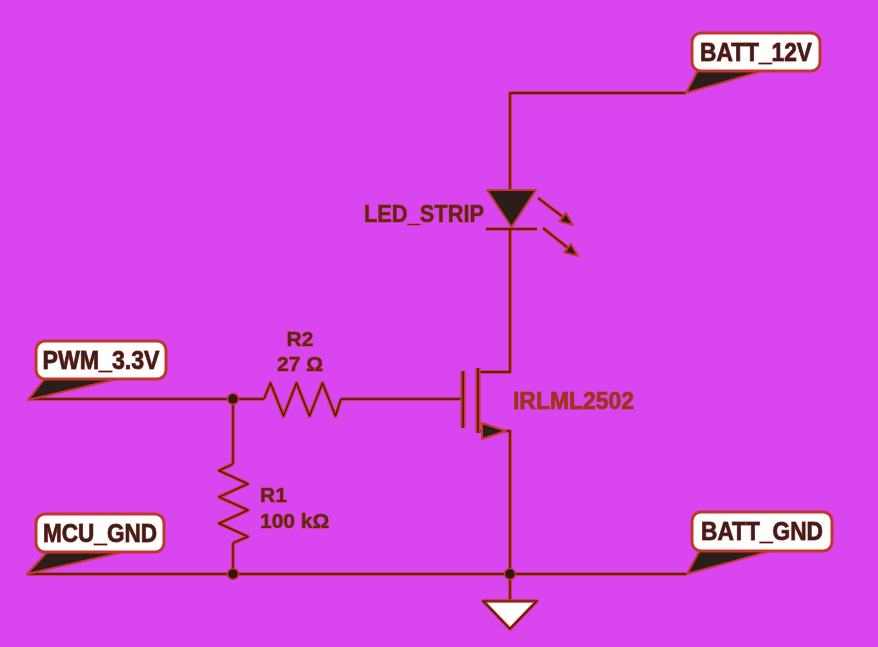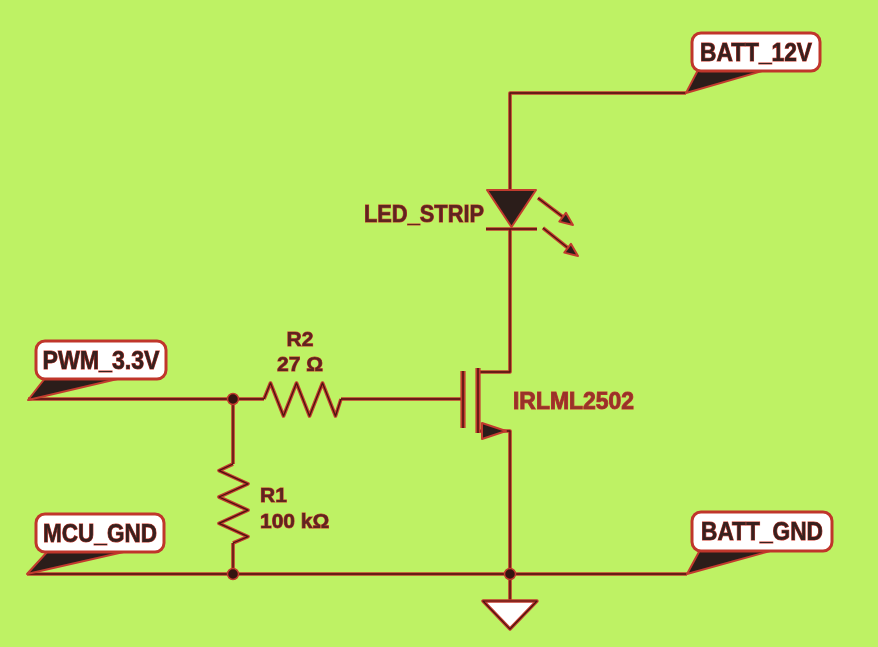--- a/index.html
+++ b/index.html
@@ -1,16 +1,16 @@
 <!DOCTYPE html>
 <html><head>
 <meta charset="utf-8">
 <style>
   html,body{margin:0;padding:0;background:#ffffff;}
-  .stage{position:relative;width:878px;height:647px;background:#bef264;overflow:hidden;}
+  .stage{position:relative;width:878px;height:647px;background:#d946ef;overflow:hidden;}
   svg{display:block;}
   
   .wire-outer{stroke:#c23b2e;stroke-width:3.6;fill:none;stroke-linejoin:round;stroke-linecap:butt;}
   .wire-core{stroke:#4a1410;stroke-width:1.3;fill:none;stroke-linejoin:round;stroke-linecap:butt;}
   .bar-outer{stroke:#c23b2e;stroke-width:5.2;fill:none;stroke-linecap:butt;}
   .bar-core{stroke:#4a1410;stroke-width:1.5;fill:none;stroke-linecap:butt;}
   .fill-dark{fill:#2b1d1a;stroke:#c23b2e;stroke-width:2;stroke-linejoin:round;}
   .junction{fill:#331410;stroke:#c23b2e;stroke-width:1.5;}
   .flag-rect{fill:#ffffff;stroke:#c0362b;stroke-width:3;}
   .gnd-outer{fill:#ffffff;stroke:#c23b2e;stroke-width:3.4;stroke-linejoin:round;}

